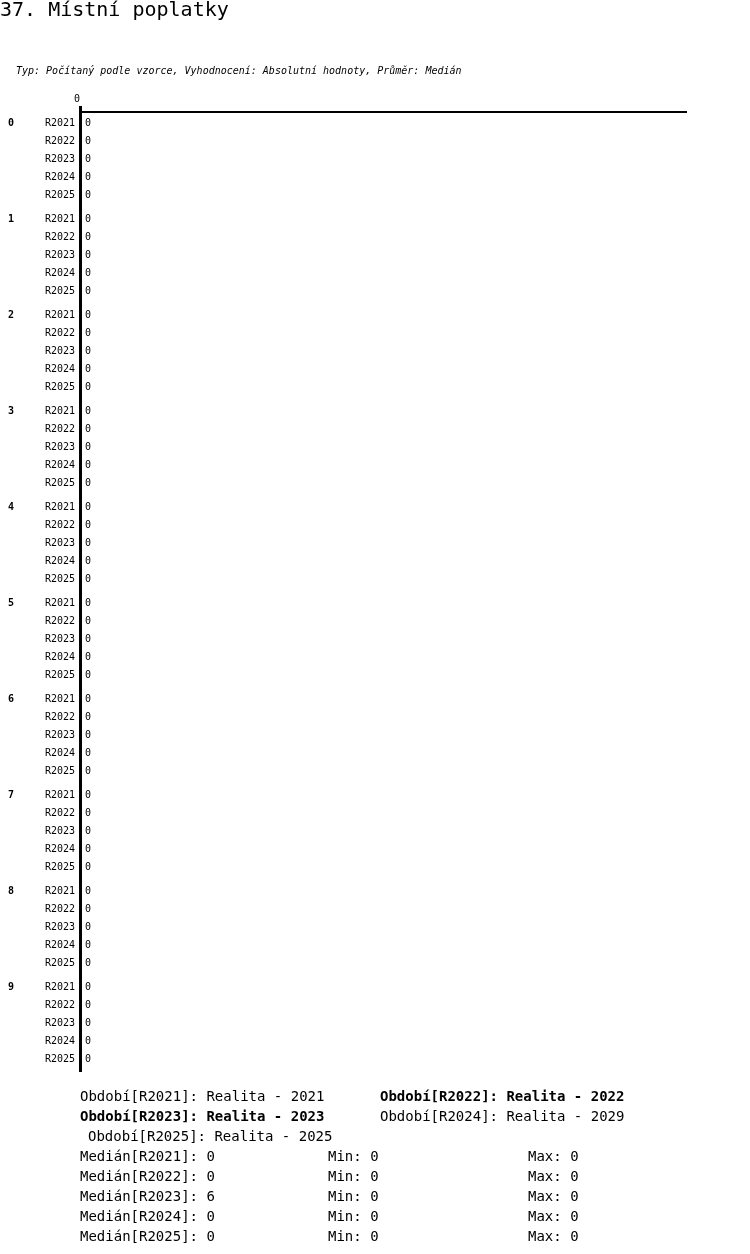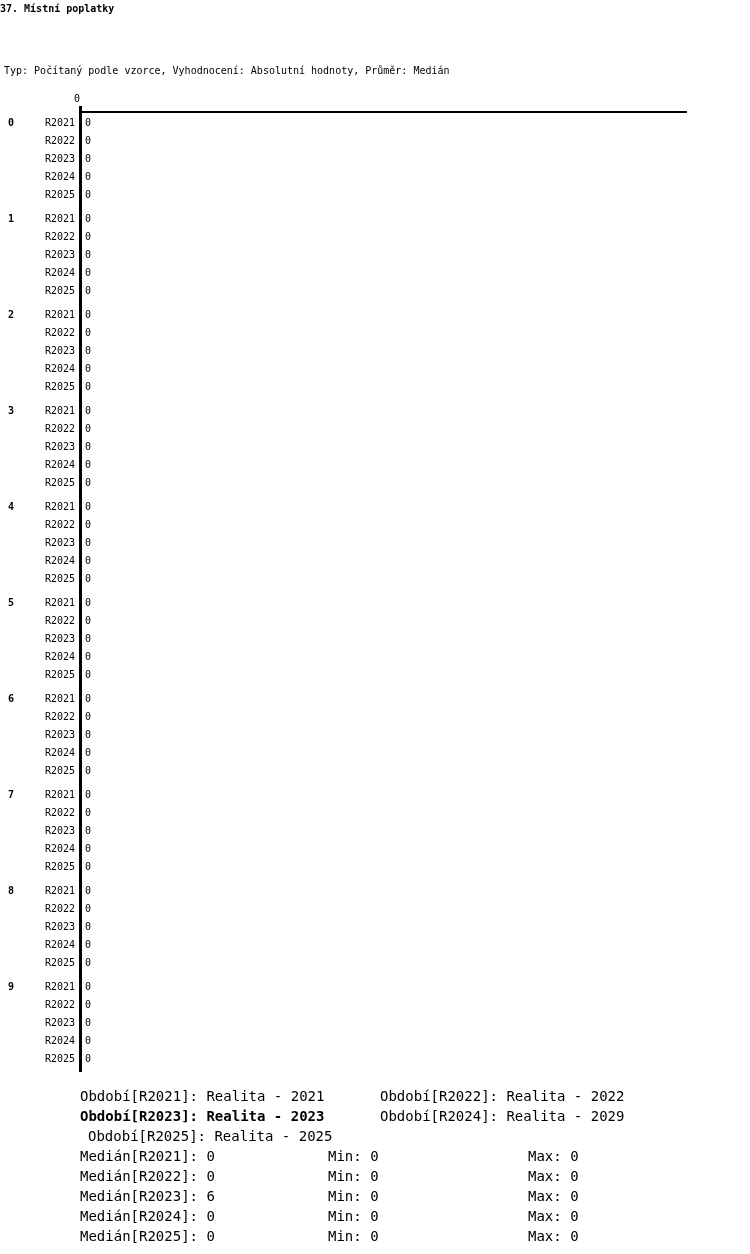--- a/index.html
+++ b/index.html
@@ -7,30 +7,30 @@
     position:relative;
     width:750px;
     height:1254px;
     background:#ffffff;
     color:#000000;
     font-family:"DejaVu Sans Mono","Liberation Mono",monospace;
     overflow:hidden;
   }
   .title {
     position:absolute; left:0; top:0;
-    font-size:10px; font-weight:bold; line-height:18px; white-space:pre;
+    font-size:20px; font-weight:normal; line-height:18px; white-space:pre;
   }
   .subtitle {
     position:absolute; left:0; top:22px; width:735px;
     font-size:15px; font-weight:bold; line-height:22px;
     word-break:break-all;
   }
   .meta {
-    position:absolute; left:4px; top:64px;
-    font-size:10px; line-height:14px; white-space:pre;
+    position:absolute; left:16px; top:64px;
+    font-size:10px; line-height:14px; white-space:pre;font-style:italic;
   }
   .tick-label {
     position:absolute; left:70px; top:92px; width:14px;
     text-align:center; font-size:10px; line-height:14px;
   }
   .vaxis {
     position:absolute; left:79px; top:106px; width:3px; height:966px;
     background:#000000;
   }
   .haxis {
@@ -271,21 +271,21 @@
         </div>
         <div class="crow" style="top: 1050px;">
           <span class="rl">R2025</span>
           <span class="val">0</span>
         </div>
       </div>
   </div>
 
   <div id="legend">
       <div class="lg" style="left: 80px; top: 1089px;">Období[R2021]: Realita - 2021</div>
-      <div class="lg" style="left: 380px; top: 1089px;">Období[R2022]: Realita - 2022</div>
+      <div class="lg" style="left: 380px; top: 1089px; font-weight: bold;">Období[R2022]: Realita - 2022</div>
       <div class="lg" style="left: 80px; top: 1109px; font-weight: bold;">Období[R2023]: Realita - 2023</div>
       <div class="lg" style="left: 380px; top: 1109px;">Období[R2024]: Realita - 2029</div>
       <div class="lg" style="left: 88px; top: 1129px;">Období[R2025]: Realita - 2025</div>
     </div>
 
   <div id="stats">
       <div class="lg" style="left: 80px; top: 1149px; text-align: center;">Medián[R2021]: 0</div>
       <div class="lg" style="left: 328px; top: 1149px;">Min: 0</div>
       <div class="lg" style="left: 528px; top: 1149px;">Max: 0</div>
       <div class="lg" style="left: 80px; top: 1169px;">Medián[R2022]: 0</div>

